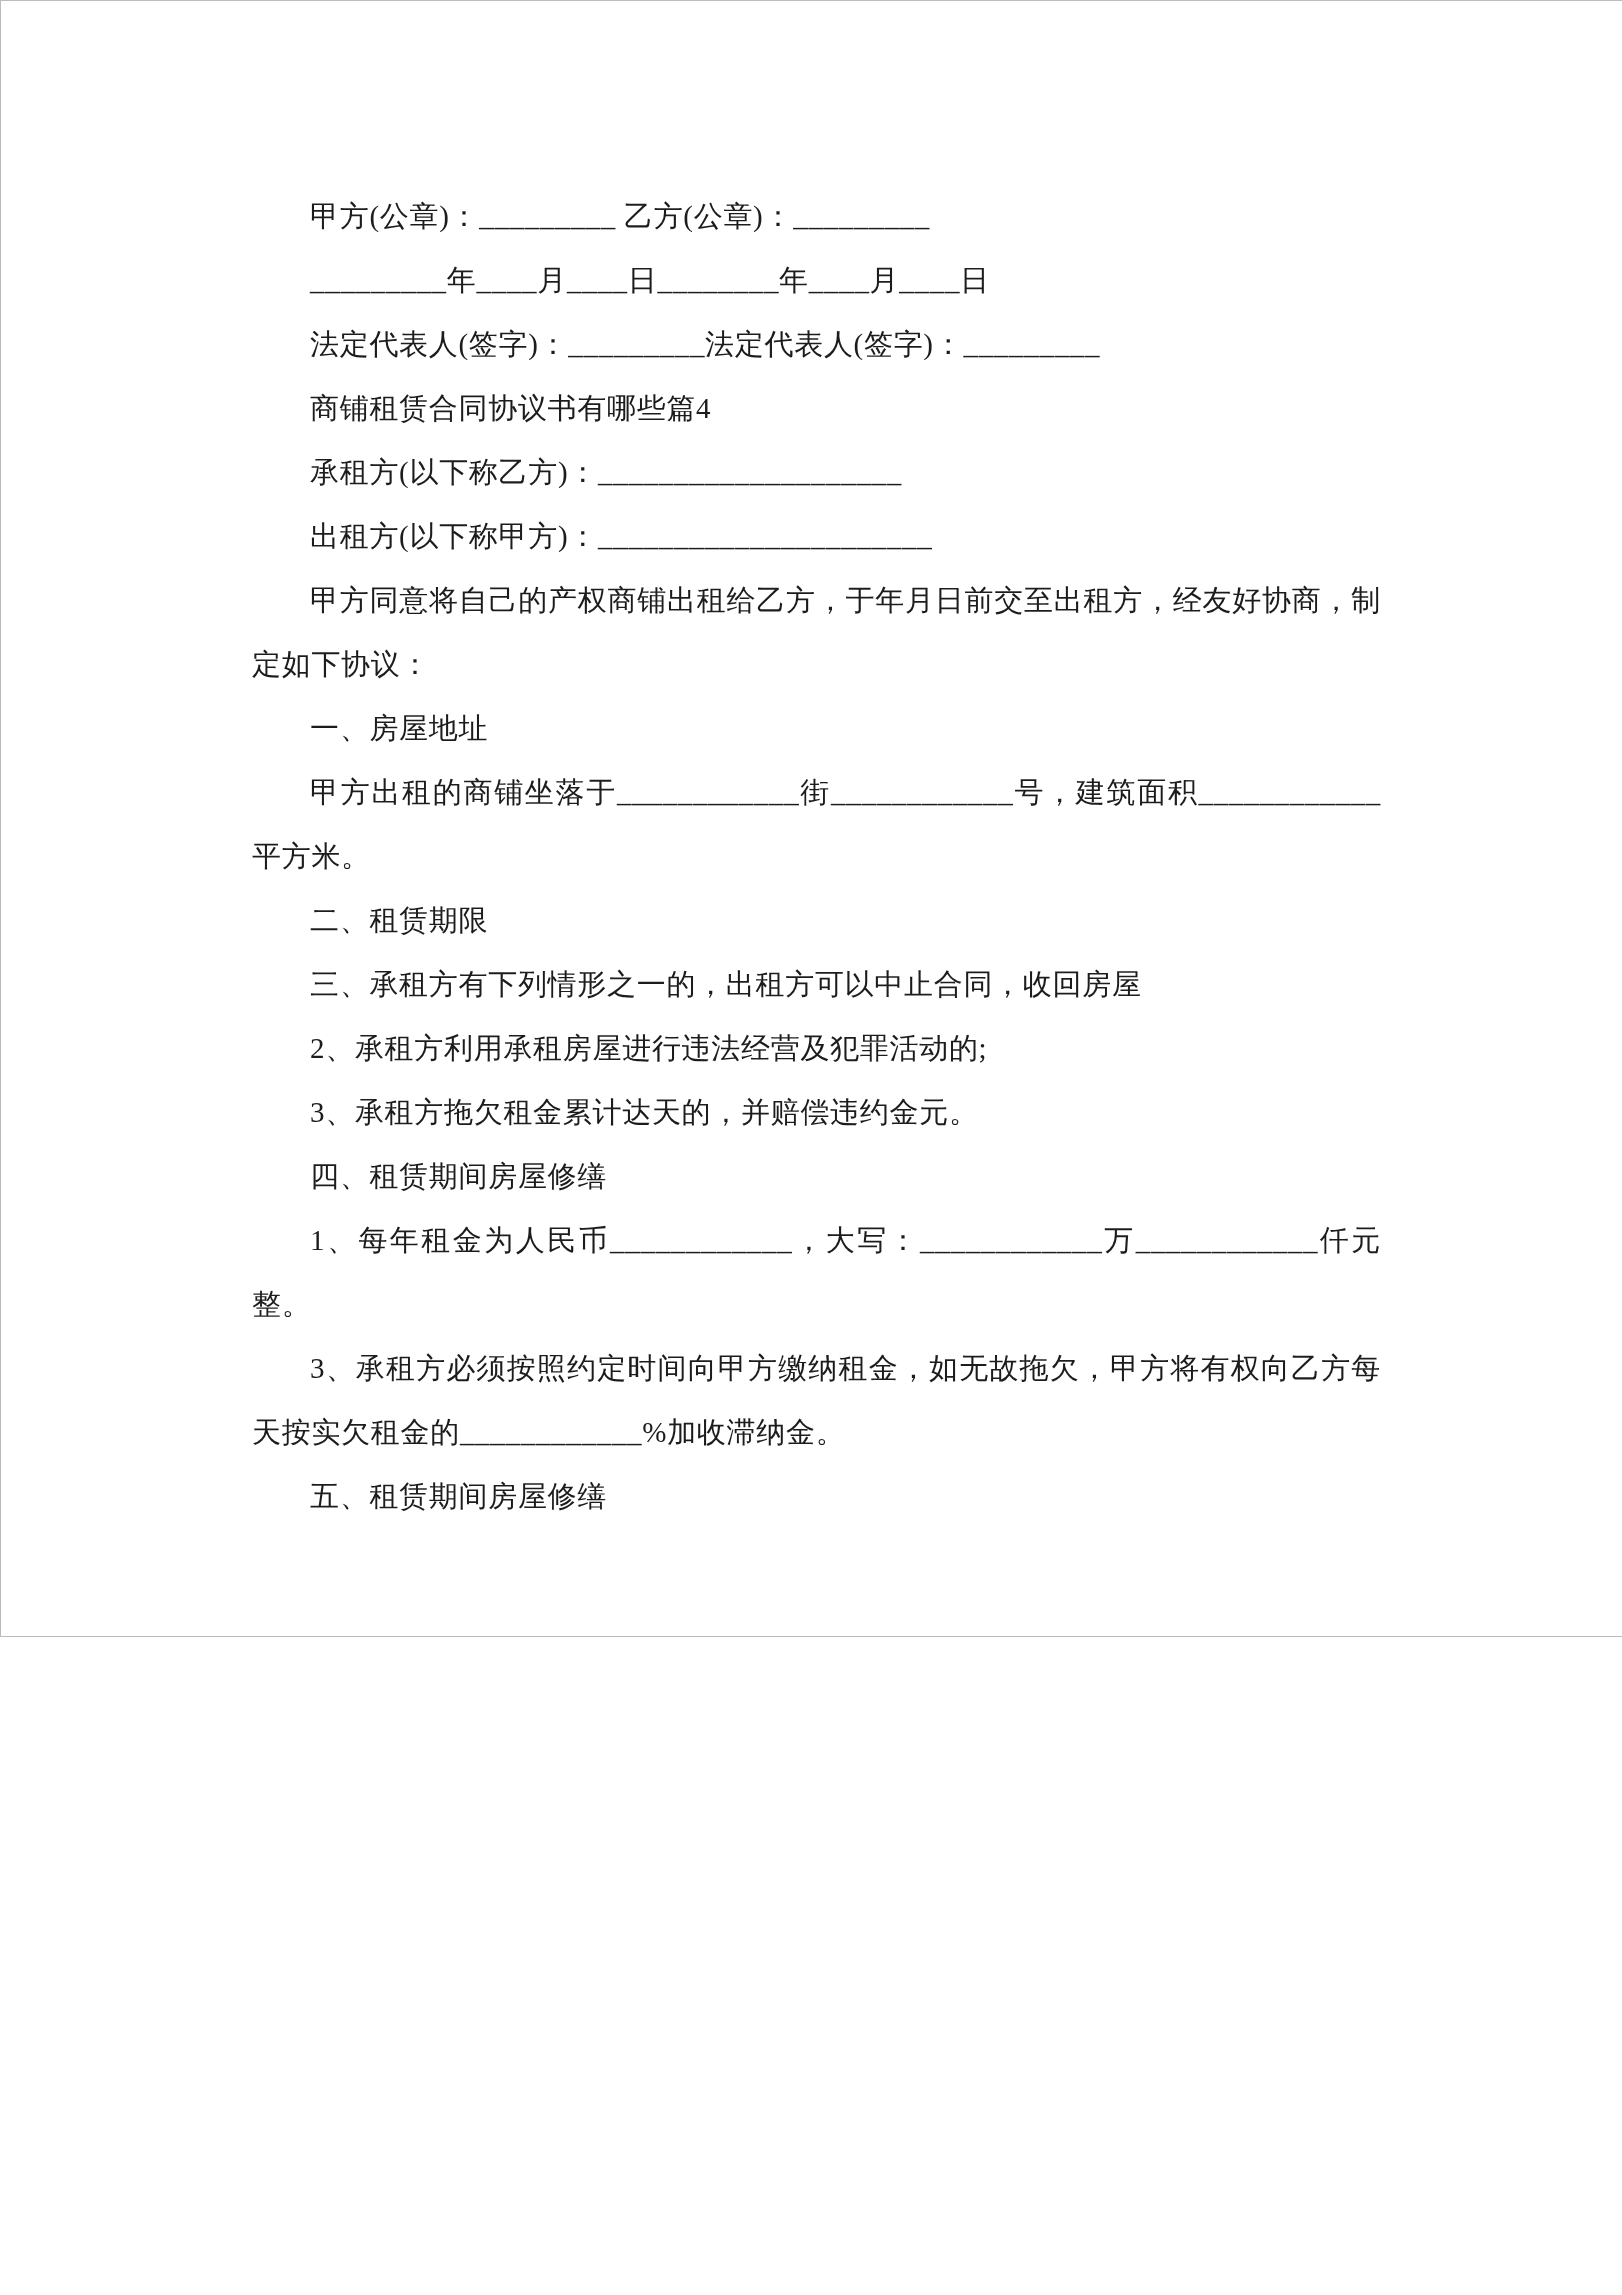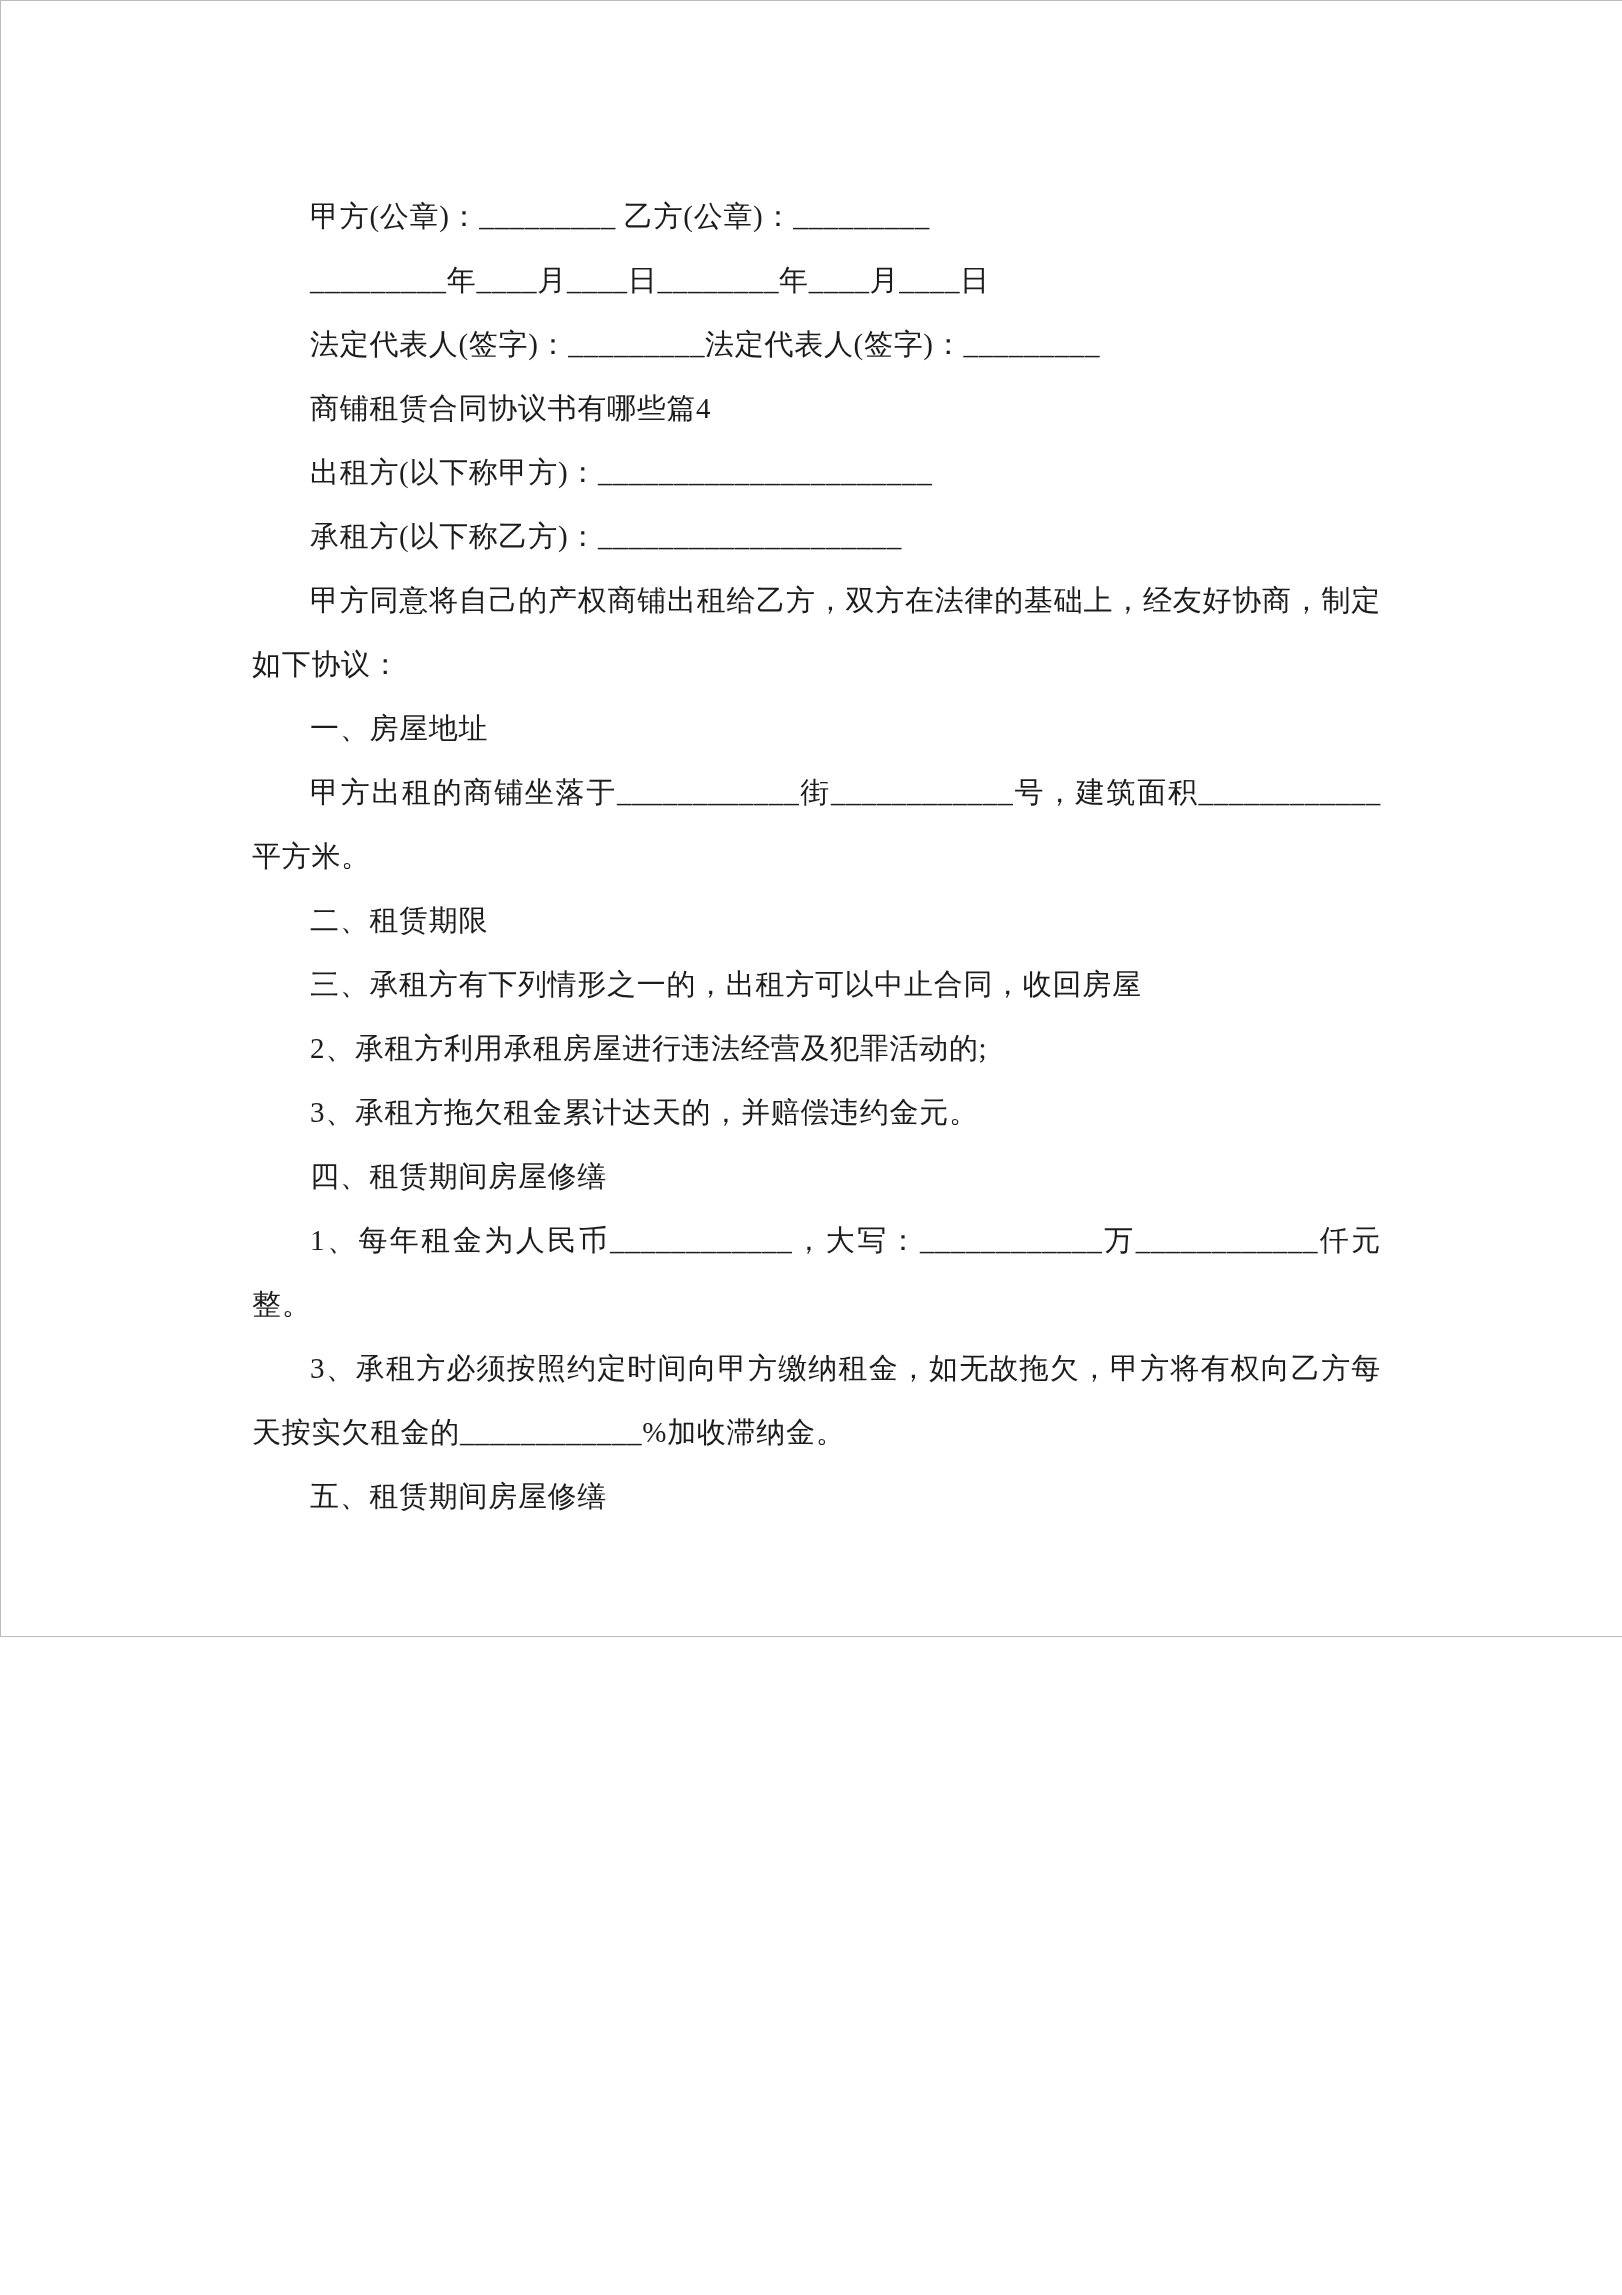--- a/index.html
+++ b/index.html
@@ -35,23 +35,23 @@
   }
 </style>
 </head>
 <body>
 
 <div class="page">
   <p class="para">甲方(公章)：_________ 乙方(公章)：_________</p>
   <p class="para">_________年____月____日________年____月____日</p>
   <p class="para">法定代表人(签字)：_________法定代表人(签字)：_________</p>
   <p class="para">商铺租赁合同协议书有哪些篇4</p>
+  <p class="para">承租方(以下称乙方)：____________________</p>
   <p class="para">出租方(以下称甲方)：______________________</p>
-  <p class="para">承租方(以下称乙方)：____________________</p>
-  <p class="para">甲方同意将自己的产权商铺出租给乙方，双方在法律的基础上，经友好协商，制定如下协议：</p>
+  <p class="para">甲方同意将自己的产权商铺出租给乙方，于年月日前交至出租方，经友好协商，制定如下协议：</p>
   <p class="para">一、房屋地址</p>
   <p class="para">甲方出租的商铺坐落于____________街____________号，建筑面积____________平方米。</p>
   <p class="para">二、租赁期限</p>
   <p class="para">三、承租方有下列情形之一的，出租方可以中止合同，收回房屋</p>
   <p class="para">2、承租方利用承租房屋进行违法经营及犯罪活动的;</p>
   <p class="para">3、承租方拖欠租金累计达天的，并赔偿违约金元。</p>
   <p class="para">四、租赁期间房屋修缮</p>
   <p class="para">1、每年租金为人民币____________，大写：____________万____________仟元整。</p>
   <p class="para">3、承租方必须按照约定时间向甲方缴纳租金，如无故拖欠，甲方将有权向乙方每天按实欠租金的____________%加收滞纳金。</p>
   <p class="para">五、租赁期间房屋修缮</p>

